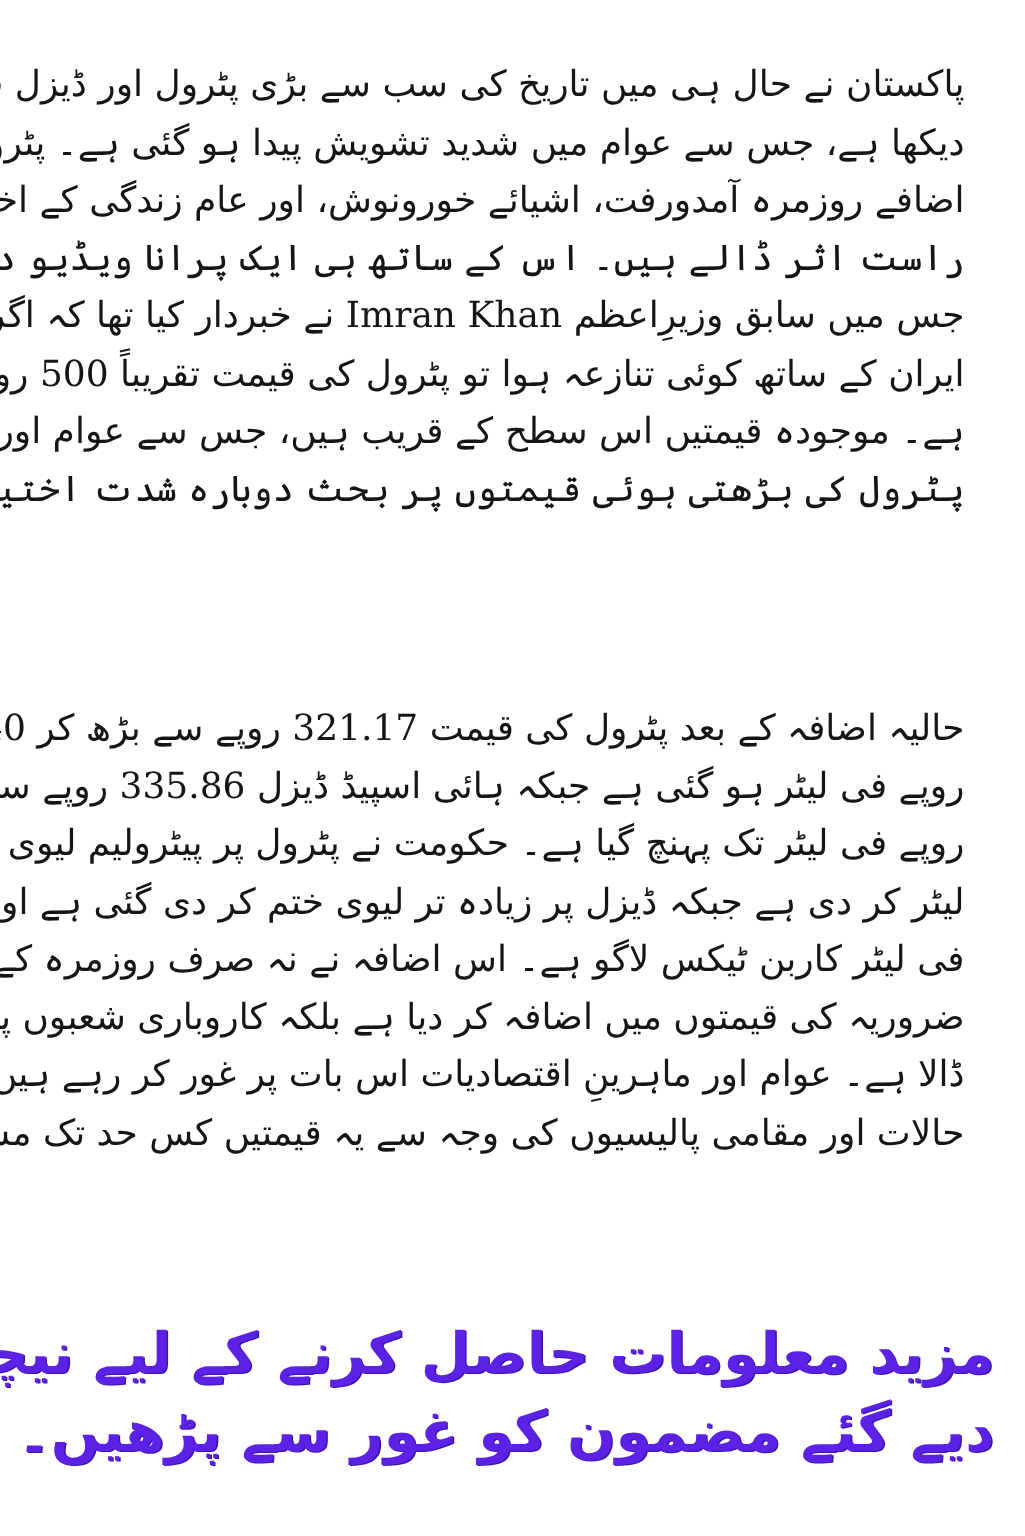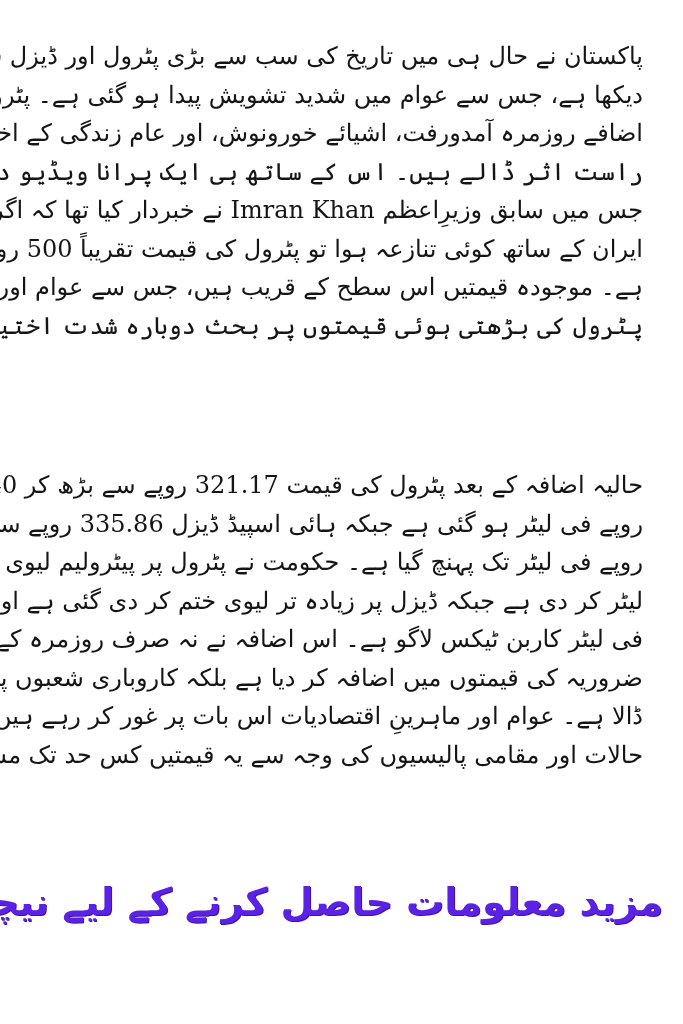--- a/index.html
+++ b/index.html
@@ -40,15 +40,16 @@
     <span class="line just">روپے فی لیٹر تک پہنچ گیا ہے۔ حکومت نے پٹرول پر پیٹرولیم لیوی 161 روپے فی</span>
     <span class="line just">لیٹر کر دی ہے جبکہ ڈیزل پر زیادہ تر لیوی ختم کر دی گئی ہے اور صرف 2.5 روپے</span>
     <span class="line just">فی لیٹر کاربن ٹیکس لاگو ہے۔ اس اضافہ نے نہ صرف روزمرہ کے سفر اور اشیائے</span>
     <span class="line just">ضروریہ کی قیمتوں میں اضافہ کر دیا ہے بلکہ کاروباری شعبوں پر بھی براہِ راست اثر</span>
     <span class="line just">ڈالا ہے۔ عوام اور ماہرینِ اقتصادیات اس بات پر غور کر رہے ہیں کہ بین الاقوامی</span>
     <span class="line">حالات اور مقامی پالیسیوں کی وجہ سے یہ قیمتیں کس حد تک مستحکم رہیں گی۔</span>
   </div>
 
   <div class="cta">
     <span class="cta-line">مزید معلومات حاصل کرنے کے لیے نیچے</span>
+    <span class="cta-line">دیے گئے مضمون کو غور سے پڑھیں۔</span>
   </div>
 
 </div>
 
 </body></html>

